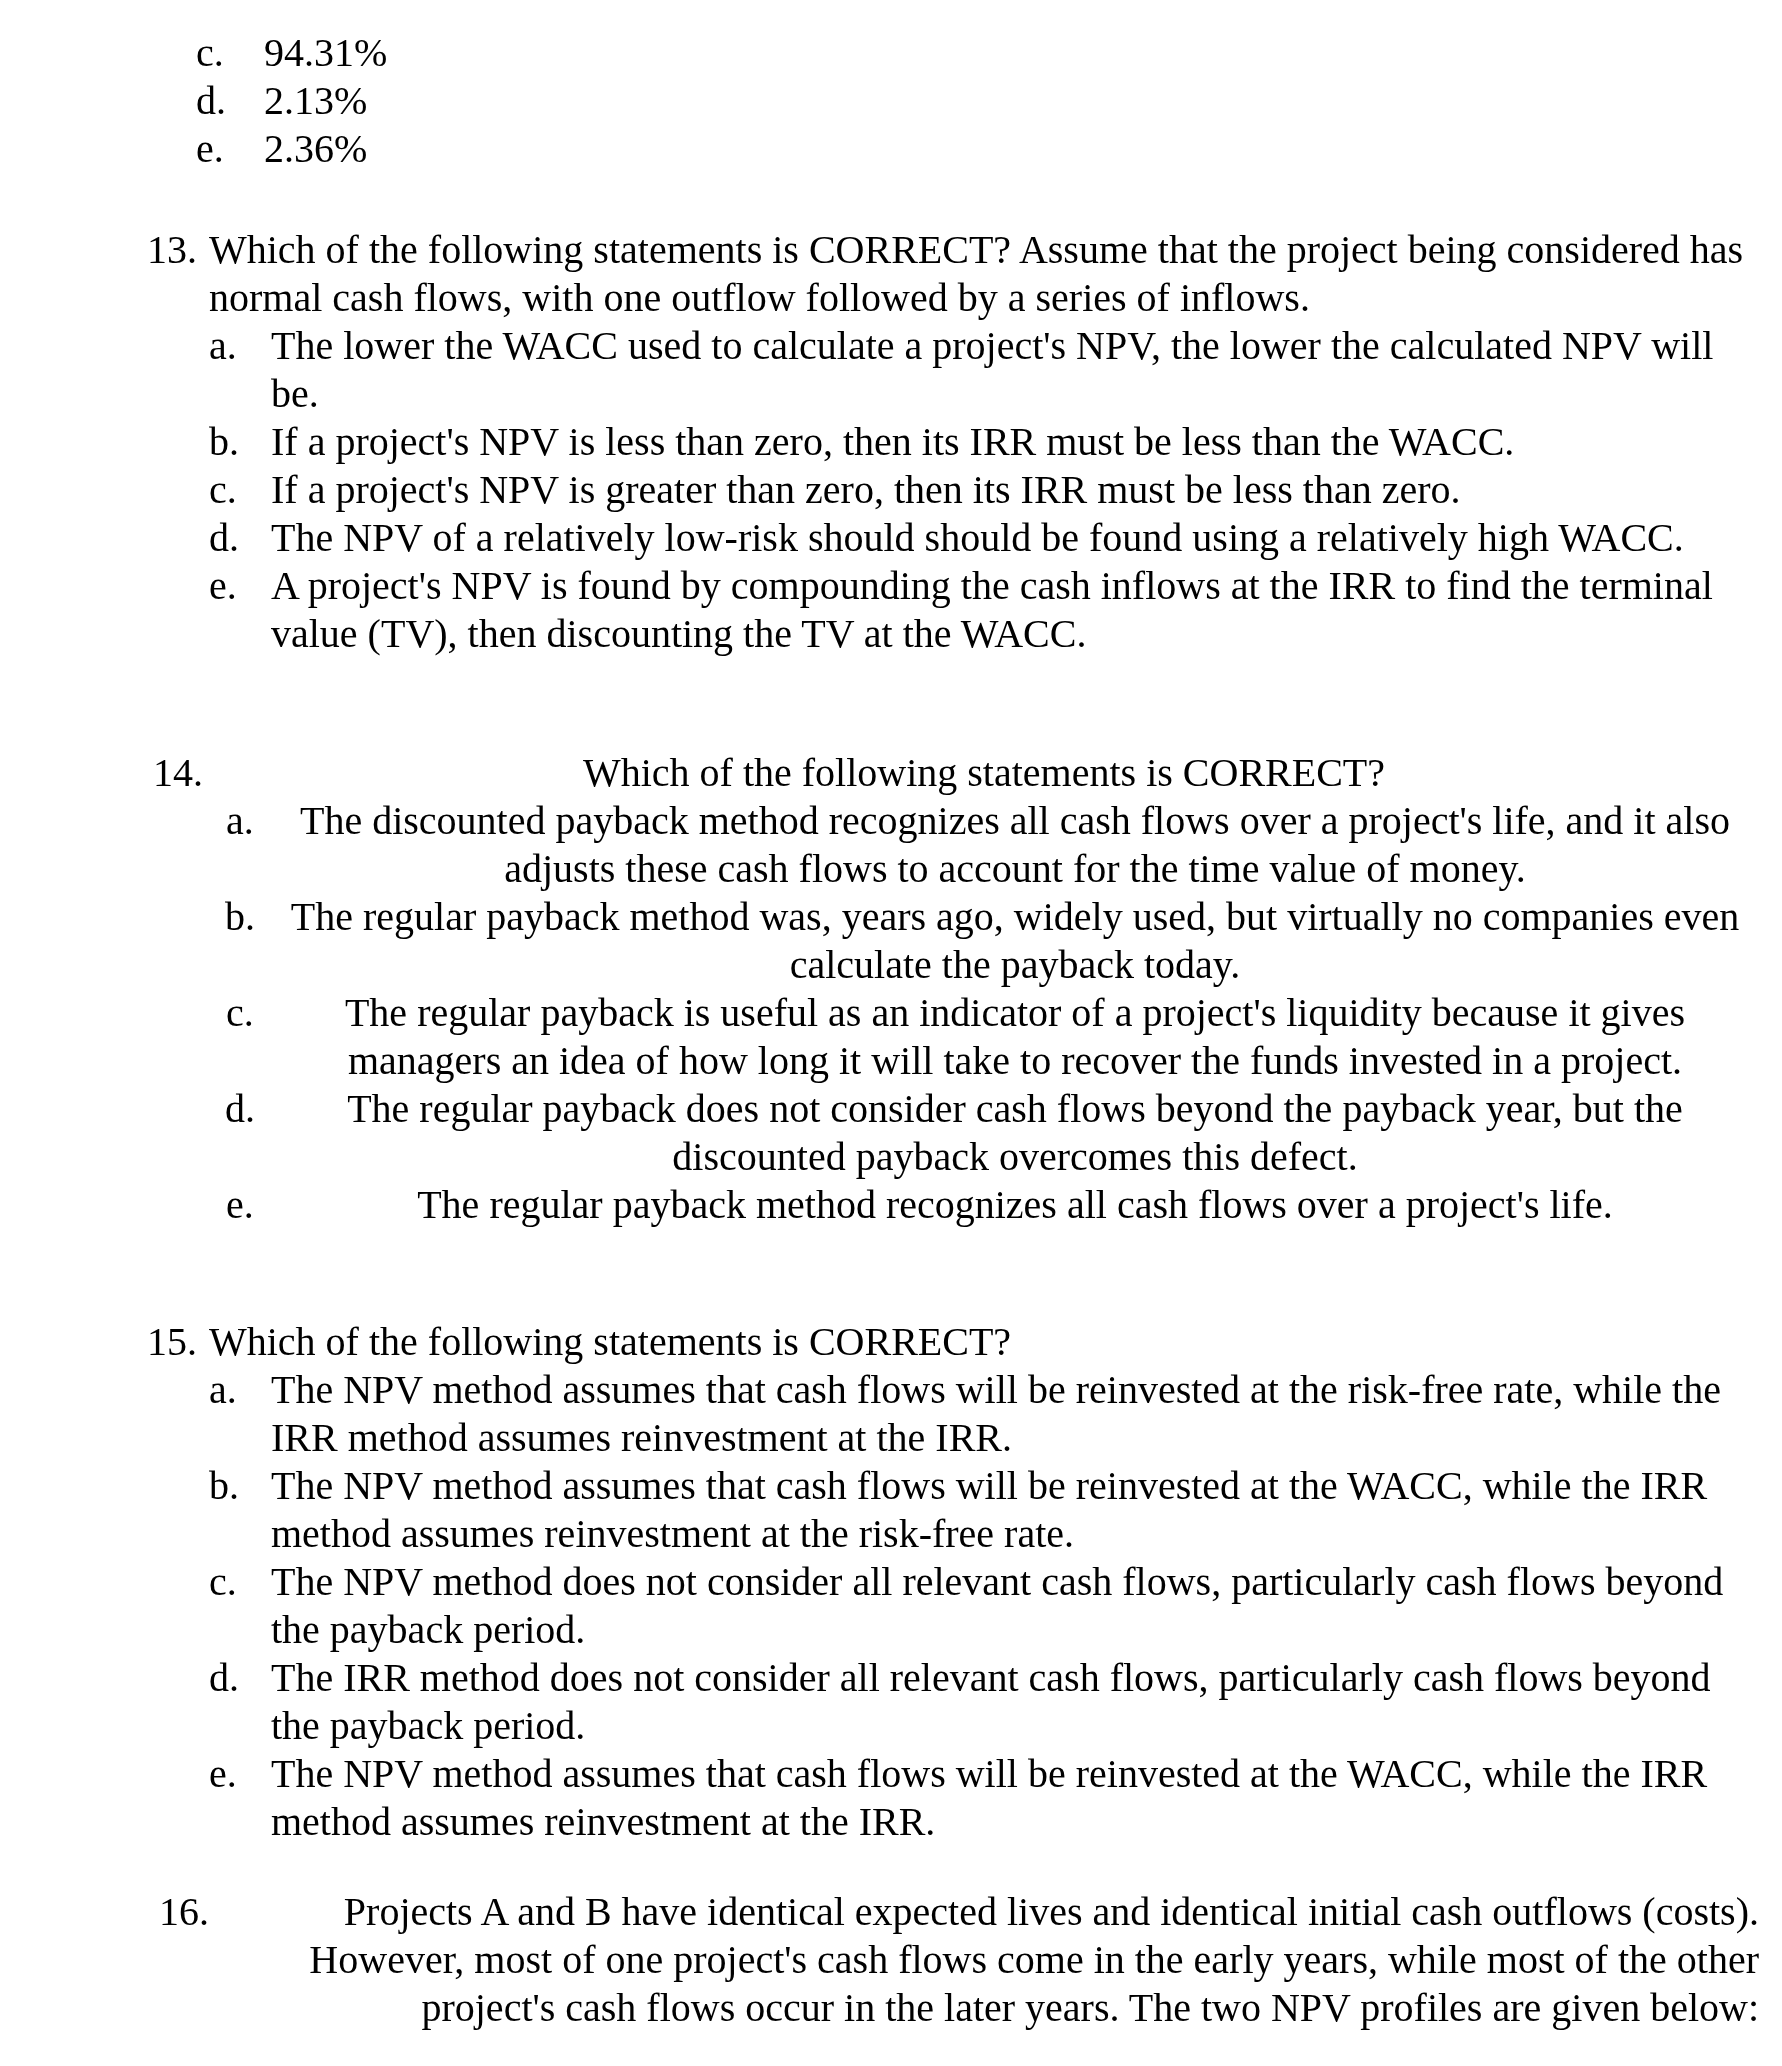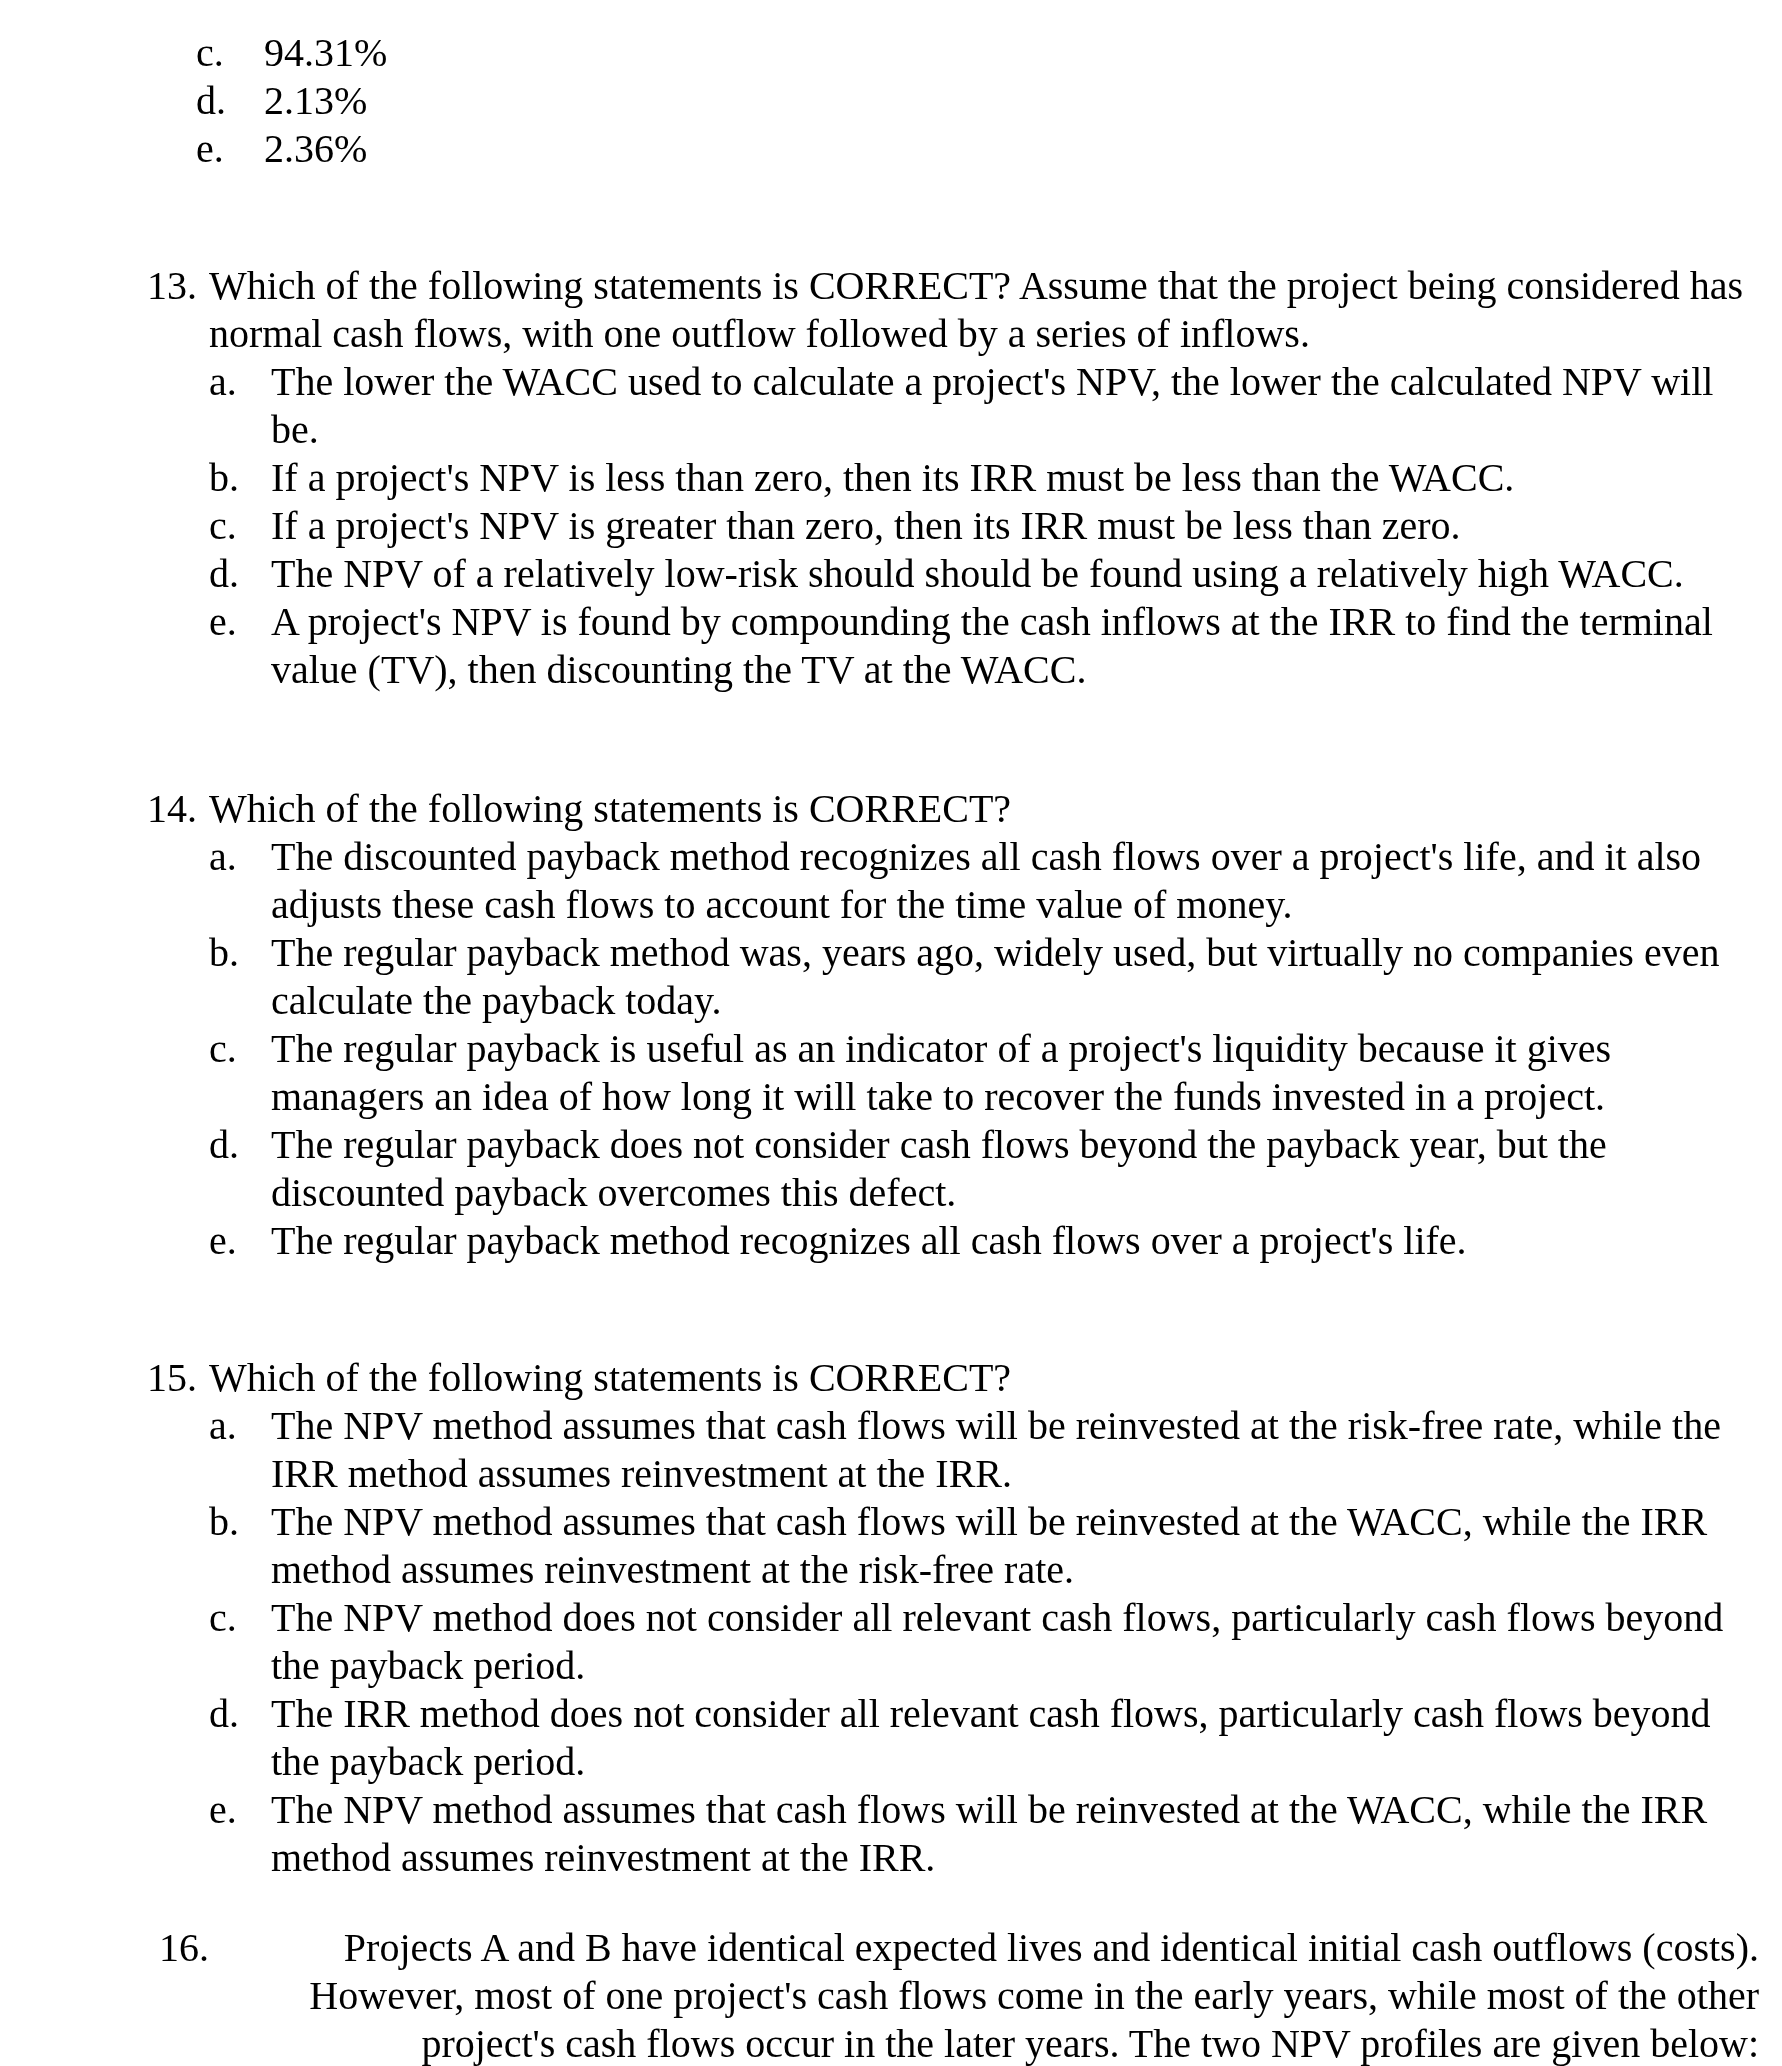--- a/index.html
+++ b/index.html
@@ -8,29 +8,29 @@
     font-family: "Liberation Serif", "DejaVu Serif", serif;
     color: #000000;
     font-size: 40px;
     line-height: 48px;
   }
   .page { position: absolute; left: 0; top: 0; width: 1783px; height: 2104px; }
   .tail { position: absolute; left: 196px; top: 29px; }
   .tail .opt { display: flex; }
   .tail .letter { width: 68px; display: inline-block; }
   .question { position: absolute; left: 147px; width: 1612px; }
-  .q-head { display: flex; margin-top: 36px; }
+  .q-head { display: flex; }
   .q-num { width: 62px; flex: 0 0 62px; }
   .q-text { flex: 1; }
   .opts { margin-left: 62px; }
   .opt { display: flex; }
   .opt-letter { width: 62px; flex: 0 0 62px; }
   .opt-text { flex: 1; }
   #q13 { top: 226px; }
-  #q14 { top: 749px; }
+  #q14 { top: 749px; text-align: center; }
   #q15 { top: 1318px; }
   #q16 { top: 1888px; text-align: right; }
   .q-text, .opt-text { width: 1508px; }
 </style>
 </head>
 <body>
 
 <div class="page">
 
   <div class="tail">

